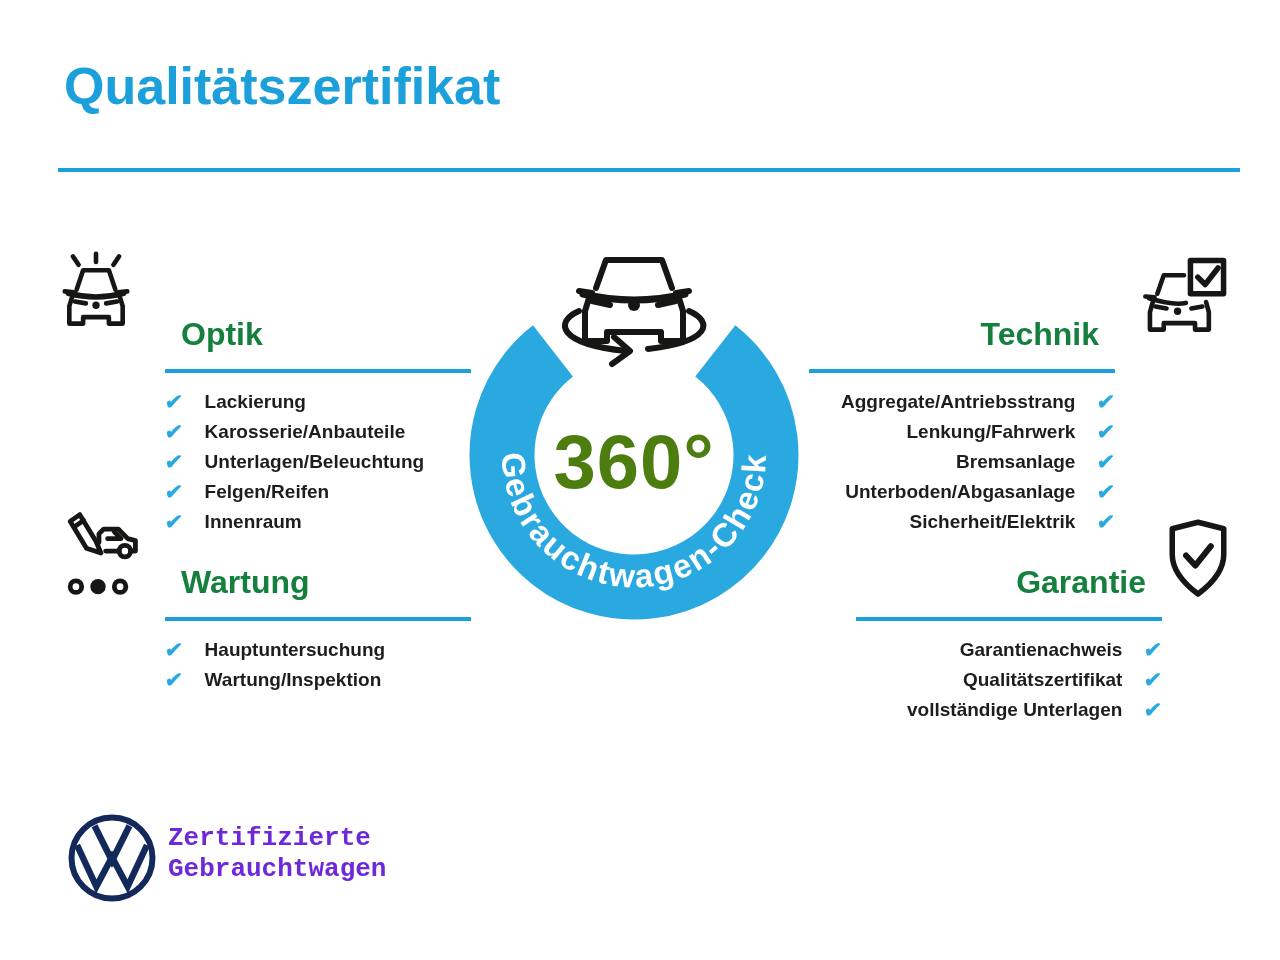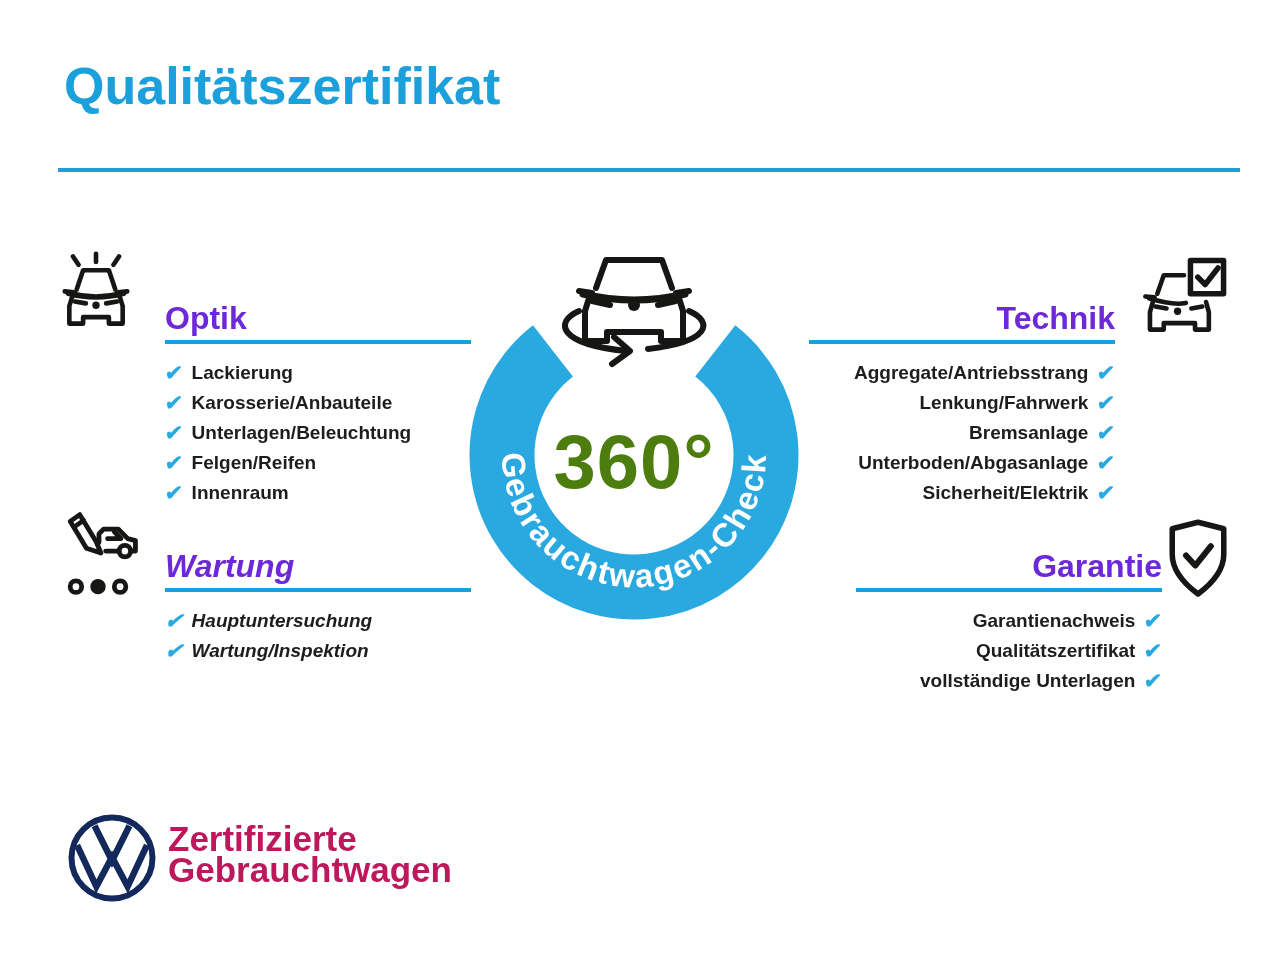--- a/index.html
+++ b/index.html
@@ -4,48 +4,48 @@
 <style>
   html,body{margin:0;padding:0;background:#fff;}
   .canvas{position:relative;width:1280px;height:944px;background:#ffffff;overflow:hidden;
           font-family:"Liberation Sans",sans-serif;}
   
   .page-title{position:absolute;left:64px;top:56px;font-size:52px;font-weight:700;
               color:#1CA0DB;letter-spacing:0px;}
   .title-rule{position:absolute;left:58px;top:168px;width:1182px;height:4px;background:#1CA0DB;}
   
   .quad{position:absolute;width:306px;}
-  .quad h2{font-size:32px;font-weight:700;color:#6d28d9;margin:0;line-height:38px;}
+  .quad h2{font-size:32px;font-weight:700;color:#15803d;margin:16px;line-height:38px;}
   .quad .rule{height:4px;background:#1CA0DB;margin-top:3px;}
   .quad ul{list-style:none;margin:14px 0 0 0;padding:0;}
-  .quad li{display:flex;align-items:center;gap:9px;font-size:19px;font-weight:600;
+  .quad li{display:flex;align-items:center;gap:22px;font-size:19px;font-weight:600;
            color:#1D1D1B;line-height:30px;white-space:nowrap;}
   .quad.right h2{text-align:right;}
   .quad.right li{justify-content:flex-end;align-items:center;}
   .chk{color:#29A9E0;font-size:21px;font-weight:700;transform:skewX(-6deg);}
   .chk::before{content:"✔";}
   #optik{left:165px;top:299px;}
-  #wartung{left:165px;top:547px;font-style:italic;}
+  #wartung{left:165px;top:547px;}
   #technik{left:809px;top:299px;}
   #garantie{left:856px;top:547px;}
   
   .cicon{position:absolute;}
   #icon-optik{left:50px;top:250px;}
   #icon-wartung{left:50px;top:506px;}
   #icon-technik{left:1136px;top:256px;}
   #icon-garantie{left:1152px;top:514px;}
   
   .ring{position:absolute;left:469px;top:290px;}
   .rotcar{position:absolute;left:552px;top:248px;}
   .degree{position:absolute;left:469px;top:418px;width:330px;text-align:center;
           font-size:76px;font-weight:800;color:#4d7c0f;letter-spacing:1px;}
   
   .vwlogo{position:absolute;left:66px;top:812px;}
-  .footer-text{position:absolute;left:168px;top:823px;font-size:35px;font-weight:700;
-               color:#be185d;line-height:31px;}
+  .footer-text{position:absolute;left:168px;top:823px;font-size:26px;font-weight:700;
+               color:#6d28d9;line-height:31px;font-family:Liberation Mono, monospace;}
 </style>
 </head>
 <body>
 
 <div class="canvas">
 
   <div class="page-title">Qualitätszertifikat</div>
   <div class="title-rule"></div>
 
   <svg id="icon-optik" class="cicon" width="92" height="92" viewBox="0 0 100 100">

